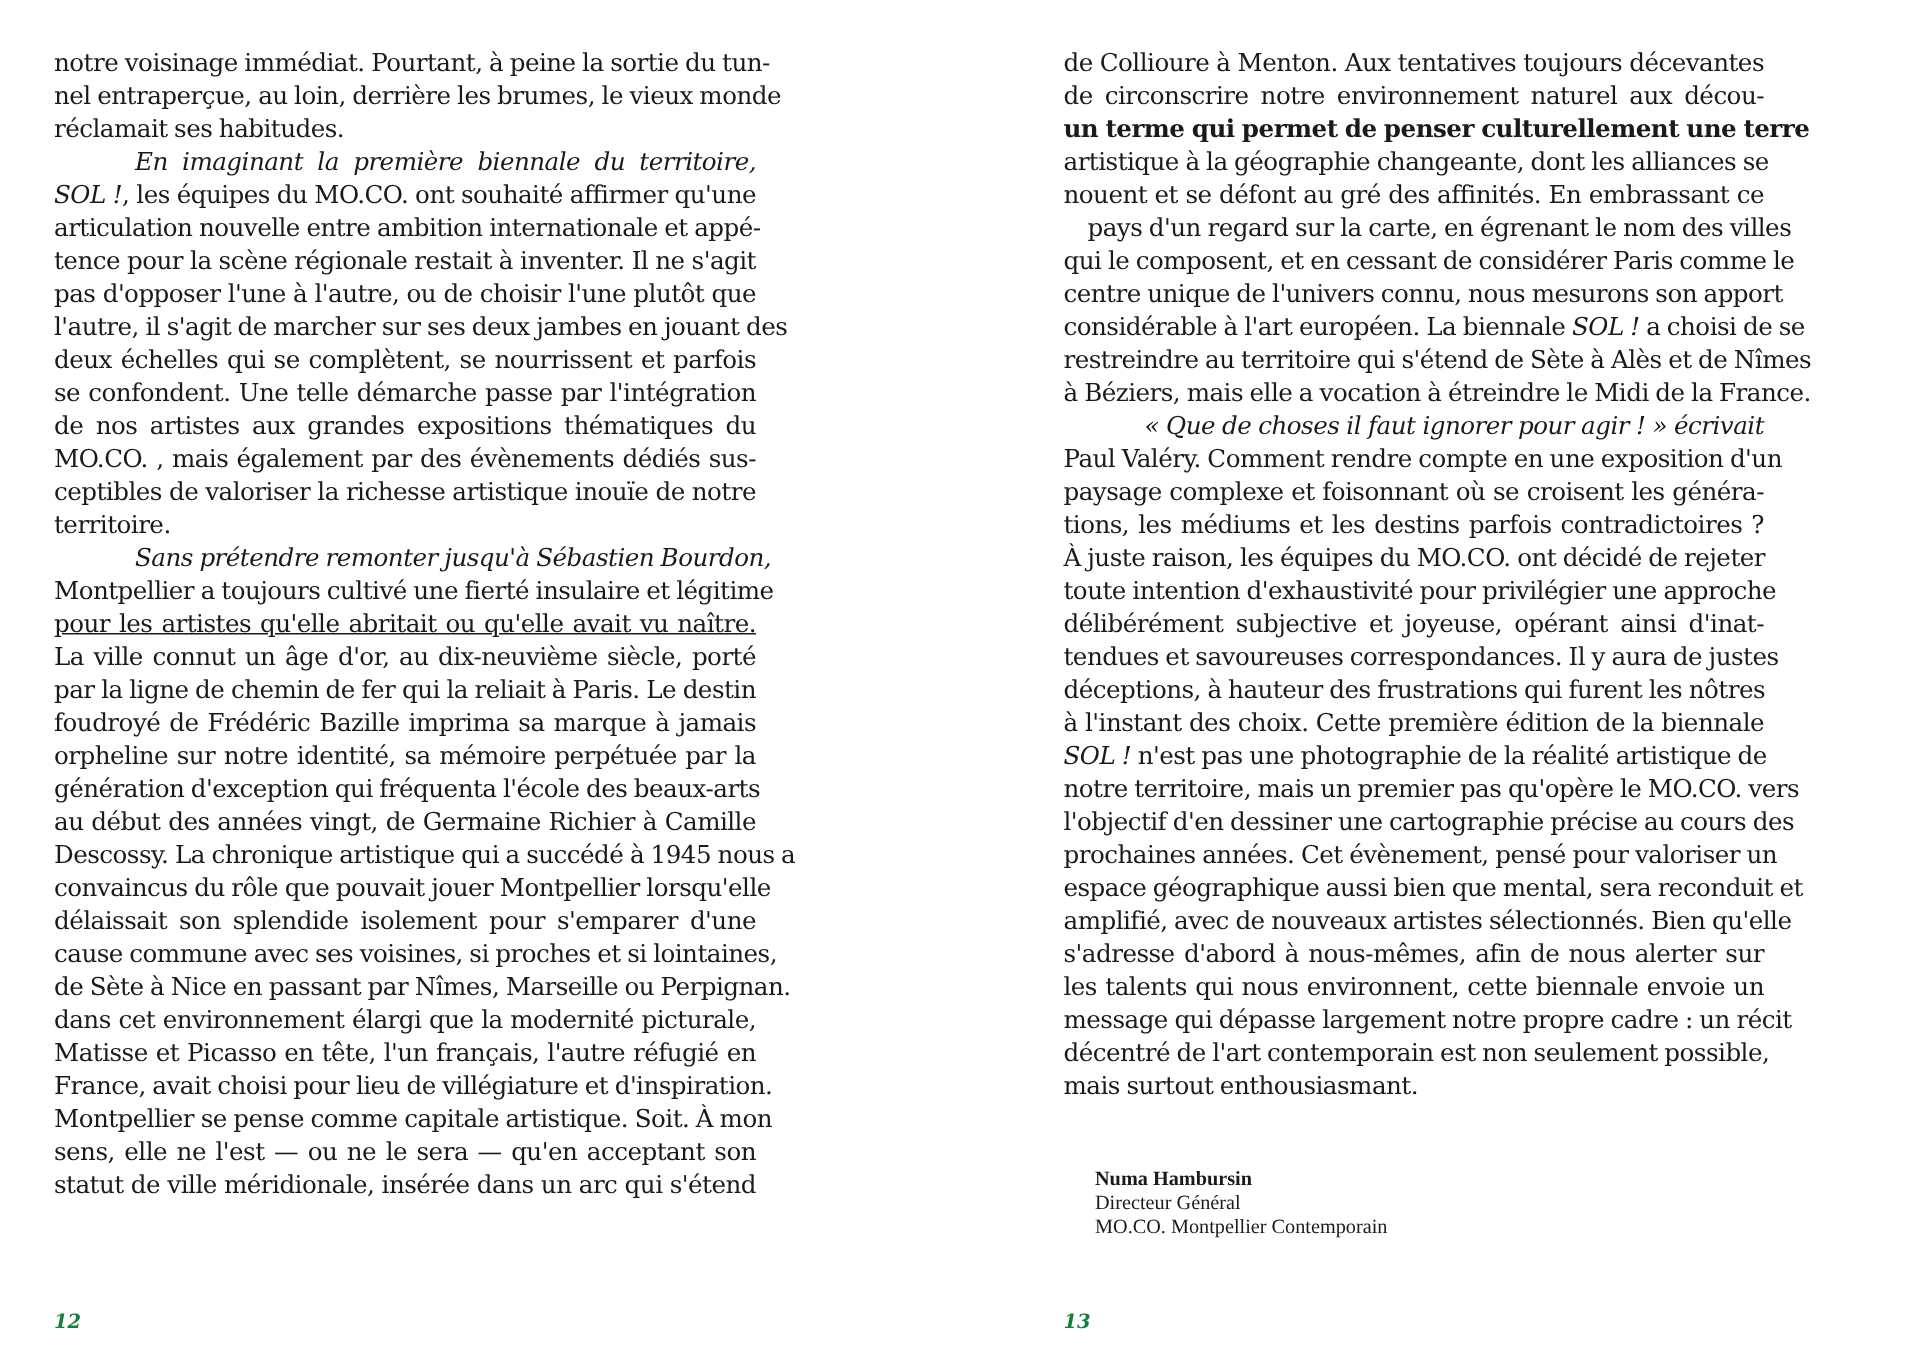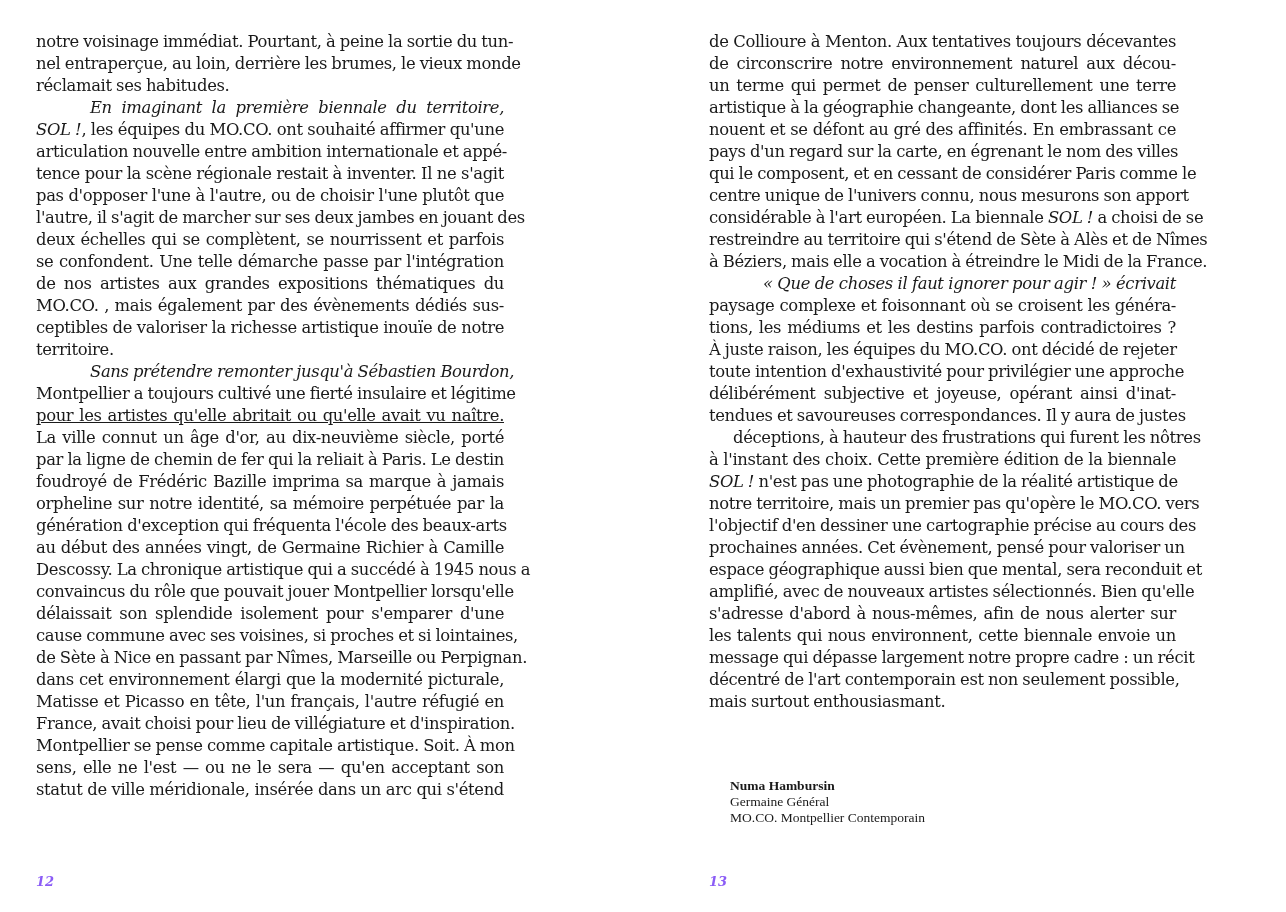--- a/index.html
+++ b/index.html
@@ -70,21 +70,21 @@
       display: block;
     }
 
     .folio {
       position: absolute;
       top: 874px;
       font-family: "DejaVu Serif", "Liberation Serif", serif;
       font-weight: bold;
       font-style: italic;
       font-size: 13px;
-      color: #8b5cf6;
+      color: #15803d;
     }
     .page-left .folio { left: 36px; }
     .page-right .folio { left: 66px; }
   </style>
 </head>
 <body>
 
 <div class="page page-left">
   <div class="column" id="left-column">
       <span class="line"><span style="white-space: pre;">notre voisinage immédiat. Pourtant, à peine la sortie du tun-</span></span>
@@ -123,49 +123,50 @@
       <span class="line"><span style="white-space: pre;">sens, elle ne l'est — ou ne le sera — qu'en acceptant son</span></span>
       <span class="line"><span style="white-space: pre;">statut de ville méridionale, insérée dans un arc qui s'étend</span></span>
     </div>
   <div class="folio">12</div>
 </div>
 
 <div class="page page-right">
   <div class="column" id="right-column">
       <span class="line"><span style="white-space: pre;">de Collioure à Menton. Aux tentatives toujours décevantes</span></span>
       <span class="line"><span style="white-space: pre;">de circonscrire notre environnement naturel aux décou-</span></span>
-      <span class="line"><span style="white-space: pre;">un terme qui permet de penser culturellement une terre</span></span>
+      <span class="line"><span style="white-space: pre; font-weight: bold;">un terme qui permet de penser culturellement une terre</span></span>
       <span class="line"><span style="white-space: pre;">artistique à la géographie changeante, dont les alliances se</span></span>
       <span class="line"><span style="white-space: pre;">nouent et se défont au gré des affinités. En embrassant ce</span></span>
-      <span class="line"><span style="white-space: pre;">pays d'un regard sur la carte, en égrenant le nom des villes</span></span>
+      <span class="line"><span style="white-space: pre; margin-left: 16px;">pays d'un regard sur la carte, en égrenant le nom des villes</span></span>
       <span class="line"><span style="white-space: pre;">qui le composent, et en cessant de considérer Paris comme le</span></span>
       <span class="line"><span style="white-space: pre;">centre unique de l'univers connu, nous mesurons son apport</span></span>
       <span class="line"><span style="white-space: pre;">considérable à l'art européen. La biennale </span><em style="white-space: pre;">SOL !</em><span style="white-space: pre;"> a choisi de se</span></span>
       <span class="line"><span style="white-space: pre;">restreindre au territoire qui s'étend de Sète à Alès et de Nîmes</span></span>
       <span class="line"><span style="white-space: pre;">à Béziers, mais elle a vocation à étreindre le Midi de la France.</span></span>
       <span class="line indent"><span style="white-space: pre;">« Que de choses il faut ignorer pour agir ! » écrivait</span></span>
+      <span class="line"><span style="white-space: pre;">Paul Valéry. Comment rendre compte en une exposition d'un</span></span>
       <span class="line"><span style="white-space: pre;">paysage complexe et foisonnant où se croisent les généra-</span></span>
       <span class="line"><span style="white-space: pre;">tions, les médiums et les destins parfois contradictoires ?</span></span>
       <span class="line"><span style="white-space: pre;">À juste raison, les équipes du MO.CO. ont décidé de rejeter</span></span>
       <span class="line"><span style="white-space: pre;">toute intention d'exhaustivité pour privilégier une approche</span></span>
       <span class="line"><span style="white-space: pre;">délibérément subjective et joyeuse, opérant ainsi d'inat-</span></span>
       <span class="line"><span style="white-space: pre;">tendues et savoureuses correspondances. Il y aura de justes</span></span>
-      <span class="line"><span style="white-space: pre; margin-left: 24px;">déceptions, à hauteur des frustrations qui furent les nôtres</span></span>
+      <span class="line"><span style="white-space: pre;">déceptions, à hauteur des frustrations qui furent les nôtres</span></span>
       <span class="line"><span style="white-space: pre;">à l'instant des choix. Cette première édition de la biennale</span></span>
       <span class="line"><em style="white-space: pre;">SOL !</em><span style="white-space: pre;"> n'est pas une photographie de la réalité artistique de</span></span>
       <span class="line"><span style="white-space: pre;">notre territoire, mais un premier pas qu'opère le MO.CO. vers</span></span>
       <span class="line"><span style="white-space: pre;">l'objectif d'en dessiner une cartographie précise au cours des</span></span>
       <span class="line"><span style="white-space: pre;">prochaines années. Cet évènement, pensé pour valoriser un</span></span>
       <span class="line"><span style="white-space: pre;">espace géographique aussi bien que mental, sera reconduit et</span></span>
       <span class="line"><span style="white-space: pre;">amplifié, avec de nouveaux artistes sélectionnés. Bien qu'elle</span></span>
       <span class="line"><span style="white-space: pre;">s'adresse d'abord à nous-mêmes, afin de nous alerter sur</span></span>
       <span class="line"><span style="white-space: pre;">les talents qui nous environnent, cette biennale envoie un</span></span>
       <span class="line"><span style="white-space: pre;">message qui dépasse largement notre propre cadre : un récit</span></span>
       <span class="line"><span style="white-space: pre;">décentré de l'art contemporain est non seulement possible,</span></span>
       <span class="line last"><span style="white-space: pre;">mais surtout enthousiasmant.</span></span>
     </div>
   <div class="signature">
     <span class="sig-name">Numa Hambursin</span>
-    <span class="sig-line">Germaine Général</span>
+    <span class="sig-line">Directeur Général</span>
     <span class="sig-line">MO.CO. Montpellier Contemporain</span>
   </div>
   <div class="folio">13</div>
 </div>
 
 </body></html>

